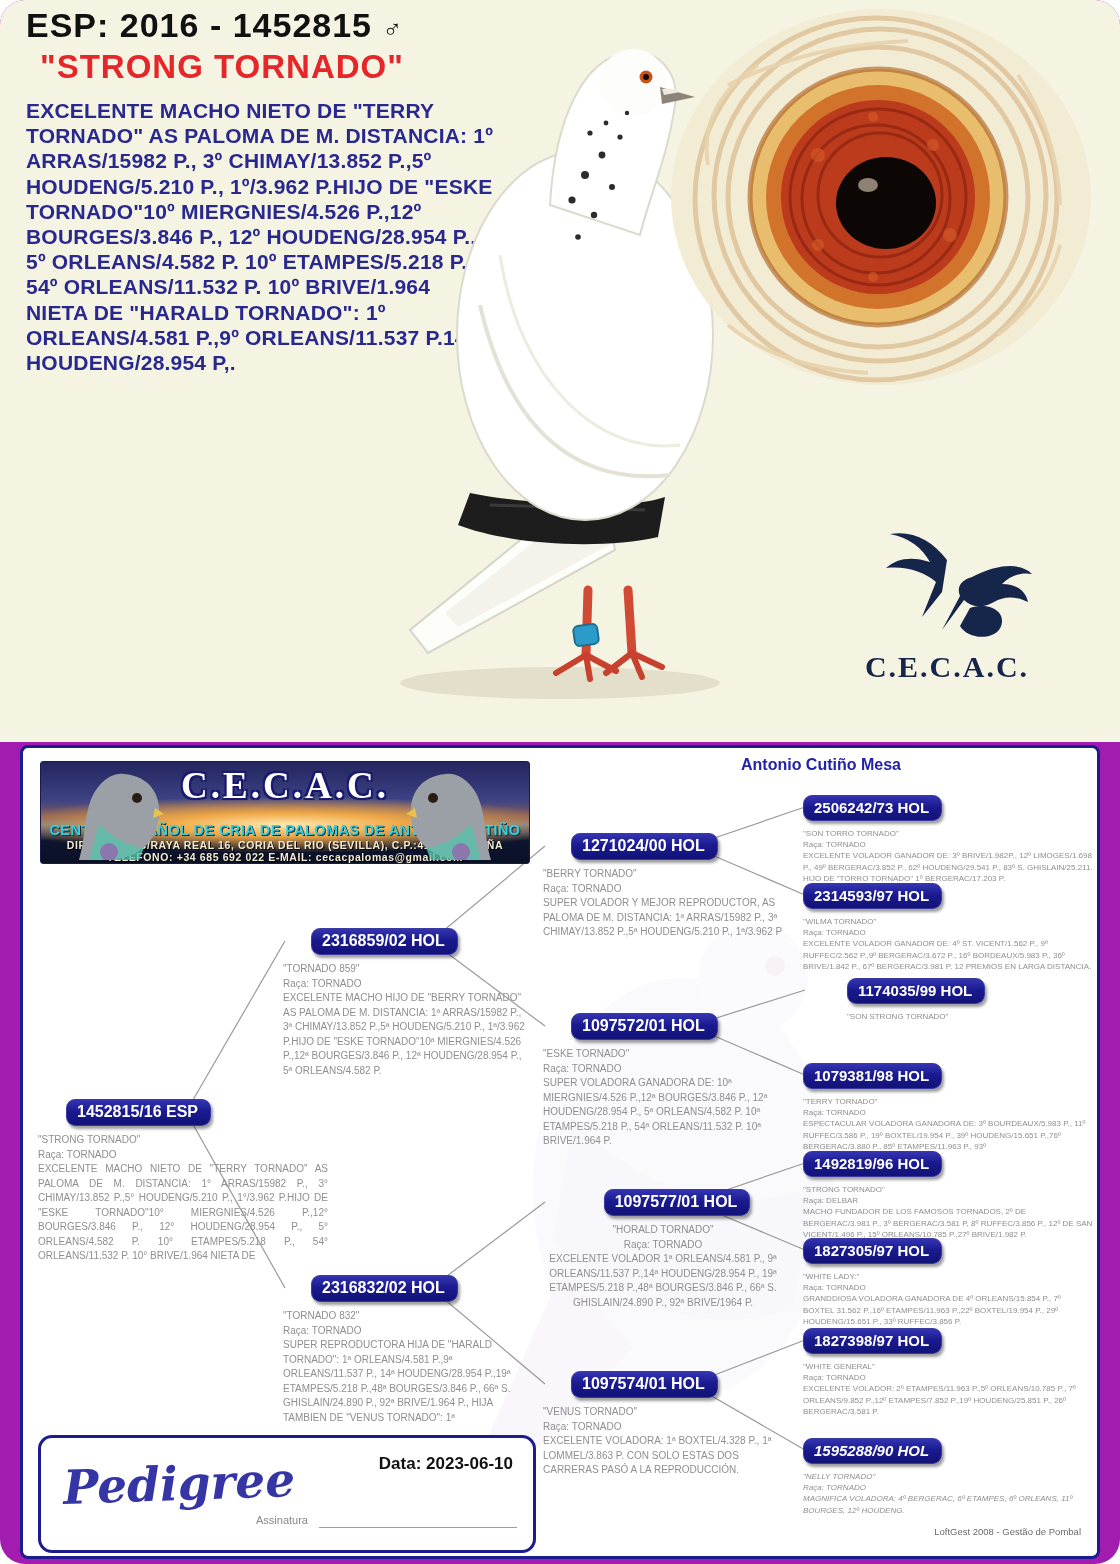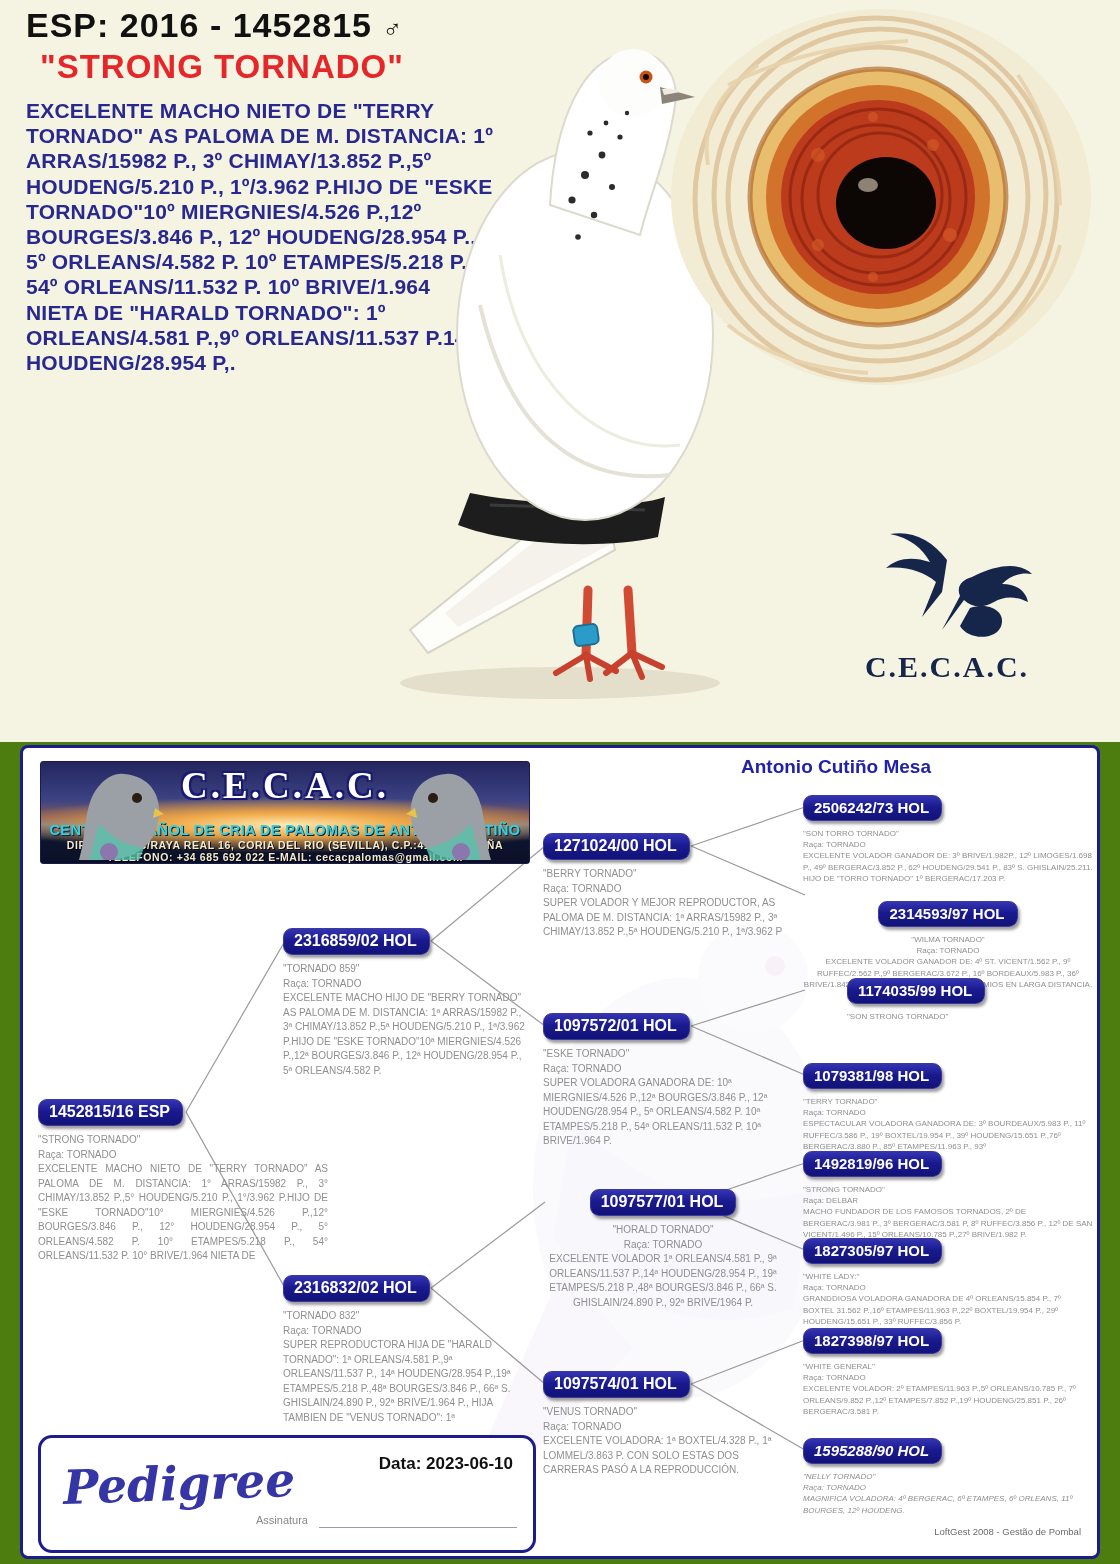--- a/index.html
+++ b/index.html
@@ -1,17 +1,17 @@
 <!DOCTYPE html>
 <html><head>
 <meta charset="utf-8">
 <style>
   html,body{margin:0;padding:0;background:#fff;}
-  #page{position:relative;width:1120px;height:1564px;background:#4d7c0f;overflow:hidden;
-        font-family:"Liberation Sans",sans-serif;}
+  #page{position:relative;width:1120px;height:1564px;background:#a21caf;overflow:hidden;
+        font-family:"Liberation Sans",sans-serif;border-radius:25px;}
   
   #top-section{position:absolute;left:0;top:0;width:1120px;height:742px;background:#f5f4e3;}
   .ring-title{position:absolute;left:26px;top:6px;font-size:34px;font-weight:bold;color:#111;
               letter-spacing:1px;white-space:nowrap;}
   .sex{font-size:26px;font-weight:bold;}
   .name-title{position:absolute;left:40px;top:48px;font-size:33px;font-weight:bold;color:#e62629;
               letter-spacing:1px;white-space:nowrap;}
   .top-desc{position:absolute;left:26px;top:98px;width:470px;font-size:21px;font-weight:bold;
             color:#28288e;line-height:1.2;letter-spacing:.2px;}
   .photo-credit{position:absolute;left:40px;top:668px;width:280px;text-align:center;
@@ -33,27 +33,27 @@
   #banner .b-title{position:absolute;left:0;right:0;top:2px;text-align:center;
           font-family:"Liberation Serif",serif;font-weight:bold;font-size:37px;color:#fff;
           letter-spacing:3px;text-shadow:0 0 3px #1a1a70,2px 2px 0 #1a1a70,-2px -2px 0 #1a1a70,2px -2px 0 #1a1a70,-2px 2px 0 #1a1a70;}
   #banner .b-line1{position:absolute;left:0;right:0;top:60px;text-align:center;font-weight:bold;
           font-size:14.5px;color:#35d0e0;letter-spacing:.4px;text-shadow:1px 1px 0 #06223a;white-space:nowrap;}
   #banner .b-line2{position:absolute;left:0;right:0;top:77px;text-align:center;font-weight:bold;
           font-size:10.5px;color:#f2ead2;letter-spacing:.6px;text-shadow:1px 1px 0 #000;white-space:nowrap;}
   #banner .b-line3{position:absolute;left:0;right:0;top:89px;text-align:center;font-weight:bold;
           font-size:10.5px;color:#f2ead2;letter-spacing:.6px;text-shadow:1px 1px 0 #000;white-space:nowrap;}
   .banner-head{position:absolute;top:2px;z-index:3;}
-  #owner-name{position:absolute;left:718px;top:8px;font-size:19px;font-weight:bold;color:#2222a8;z-index:2;}
+  #owner-name{position:absolute;left:718px;top:8px;font-size:16px;font-weight:bold;color:#2222a8;z-index:2;}
   
   .bird{position:absolute;z-index:2;}
   .ring-box{display:inline-block;background:linear-gradient(180deg,#3434b2 0%,#1a1a90 45%,#121278 100%);
             border:1px solid #3a3aa0;border-radius:9px;color:#fff;font-weight:bold;
             padding:3px 12px 4px 10px;box-shadow:2px 3px 3px rgba(40,40,40,.45);white-space:nowrap;}
-  .rb-lg{font-size:16px;}
+  .rb-lg{font-size:16px;margin-left:28px;}
   .rb-sm{font-size:15px;}
   .bird-text{color:#8f8f8f;margin-top:7px;}
   .bt-lg{font-size:10px;line-height:1.45;}
   .bt-sm{font-size:8px;line-height:1.4;}
   .bname{white-space:nowrap;}
   .race:empty{display:none;}
   
   #footer-box{position:absolute;left:15px;top:687px;width:492px;height:112px;z-index:2;
               border:3px solid #1c1c8e;border-radius:14px;background:#fff;}
   #brand-script{position:absolute;left:22px;top:18px;font-family:"DejaVu Serif",serif;
@@ -289,21 +289,21 @@
     </div>
 
     <div class="bird" style="left:780px;top:47px;width:290px;">
       <div class="ring-box rb-sm"><span>2506242/73 HOL</span></div>
       <div class="bird-text bt-sm">
         <div class="bname">"SON TORRO TORNADO"</div>
         <div class="race">Raça: TORNADO</div>
         <div class="bdesc">EXCELENTE VOLADOR GANADOR DE: 3º BRIVE/1.982P., 12º LIMOGES/1.698 P., 49º BERGERAC/3.852 P., 62º HOUDENG/29.541 P., 83º S. GHISLAIN/25.211. HIJO DE "TORRO TORNADO" 1º BERGERAC/17.203 P.</div>
       </div>
     </div>
-    <div class="bird" style="left:780px;top:153px;width:290px;text-align:center;">
+    <div class="bird" style="left:780px;top:135px;width:290px;">
       <div class="ring-box rb-sm"><span>2314593/97 HOL</span></div>
       <div class="bird-text bt-sm">
         <div class="bname">"WILMA TORNADO"</div>
         <div class="race">Raça: TORNADO</div>
         <div class="bdesc">EXCELENTE VOLADOR GANADOR DE: 4º ST. VICENT/1.562 P., 9º RUFFEC/2.562 P.,9º BERGERAC/3.672 P., 16º BORDEAUX/5.983 P., 36º BRIVE/1.842 P., 67º BERGERAC/3.981 P. 12 PREMIOS EN LARGA DISTANCIA.</div>
       </div>
     </div>
     <div class="bird" style="left:824px;top:230px;width:290px;">
       <div class="ring-box rb-sm"><span>1174035/99 HOL</span></div>
       <div class="bird-text bt-sm">

